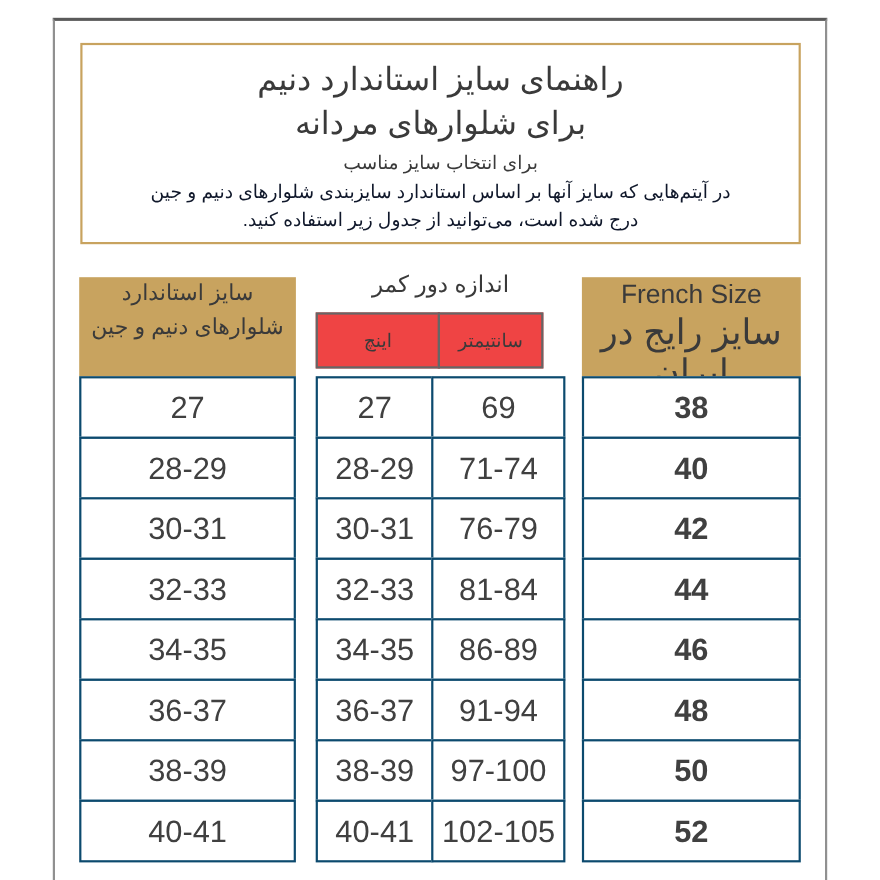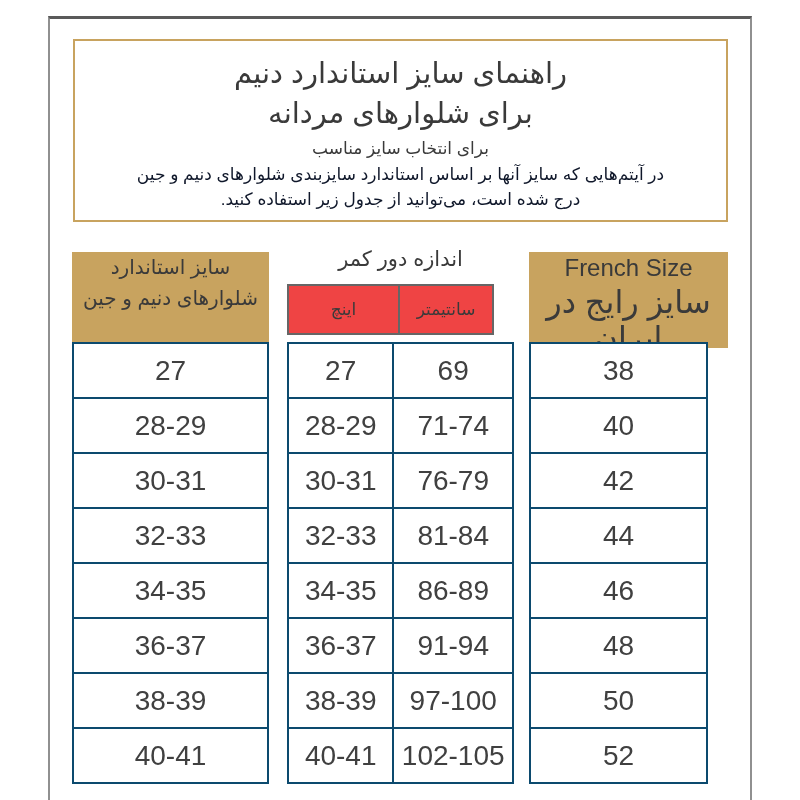--- a/index.html
+++ b/index.html
@@ -57,21 +57,21 @@
     display:flex; align-items:center; justify-content:center;
     font-size:17px; direction:rtl; background:#ef4444; color:#3a3a3a;
   }
   .sub-cell.inch { width:113px; }
   .sub-cell.cm   { width:96px; margin-left:-2px; }
 
   
   .col-table { position:absolute; top:326px; }
   .col-table.std    { left:72px;  width:197px; }
   .col-table.waist  { left:287px; width:227px; }
-  .col-table.french { left:529px; width:179px; }
+  .col-table.french { left:529px; width:199px;font-weight:bold; }
 
   .cell {
     height:57px; border:2px solid #0c4a6e; background:#ffffff;
     display:flex; align-items:center; justify-content:center;
     font-size:28px; color:#404040;
   }
   .col-table > .cell + .cell,
   .col-table > .wrow + .wrow { margin-top:-2px; }
 
   .wrow { display:flex; direction:ltr; }

